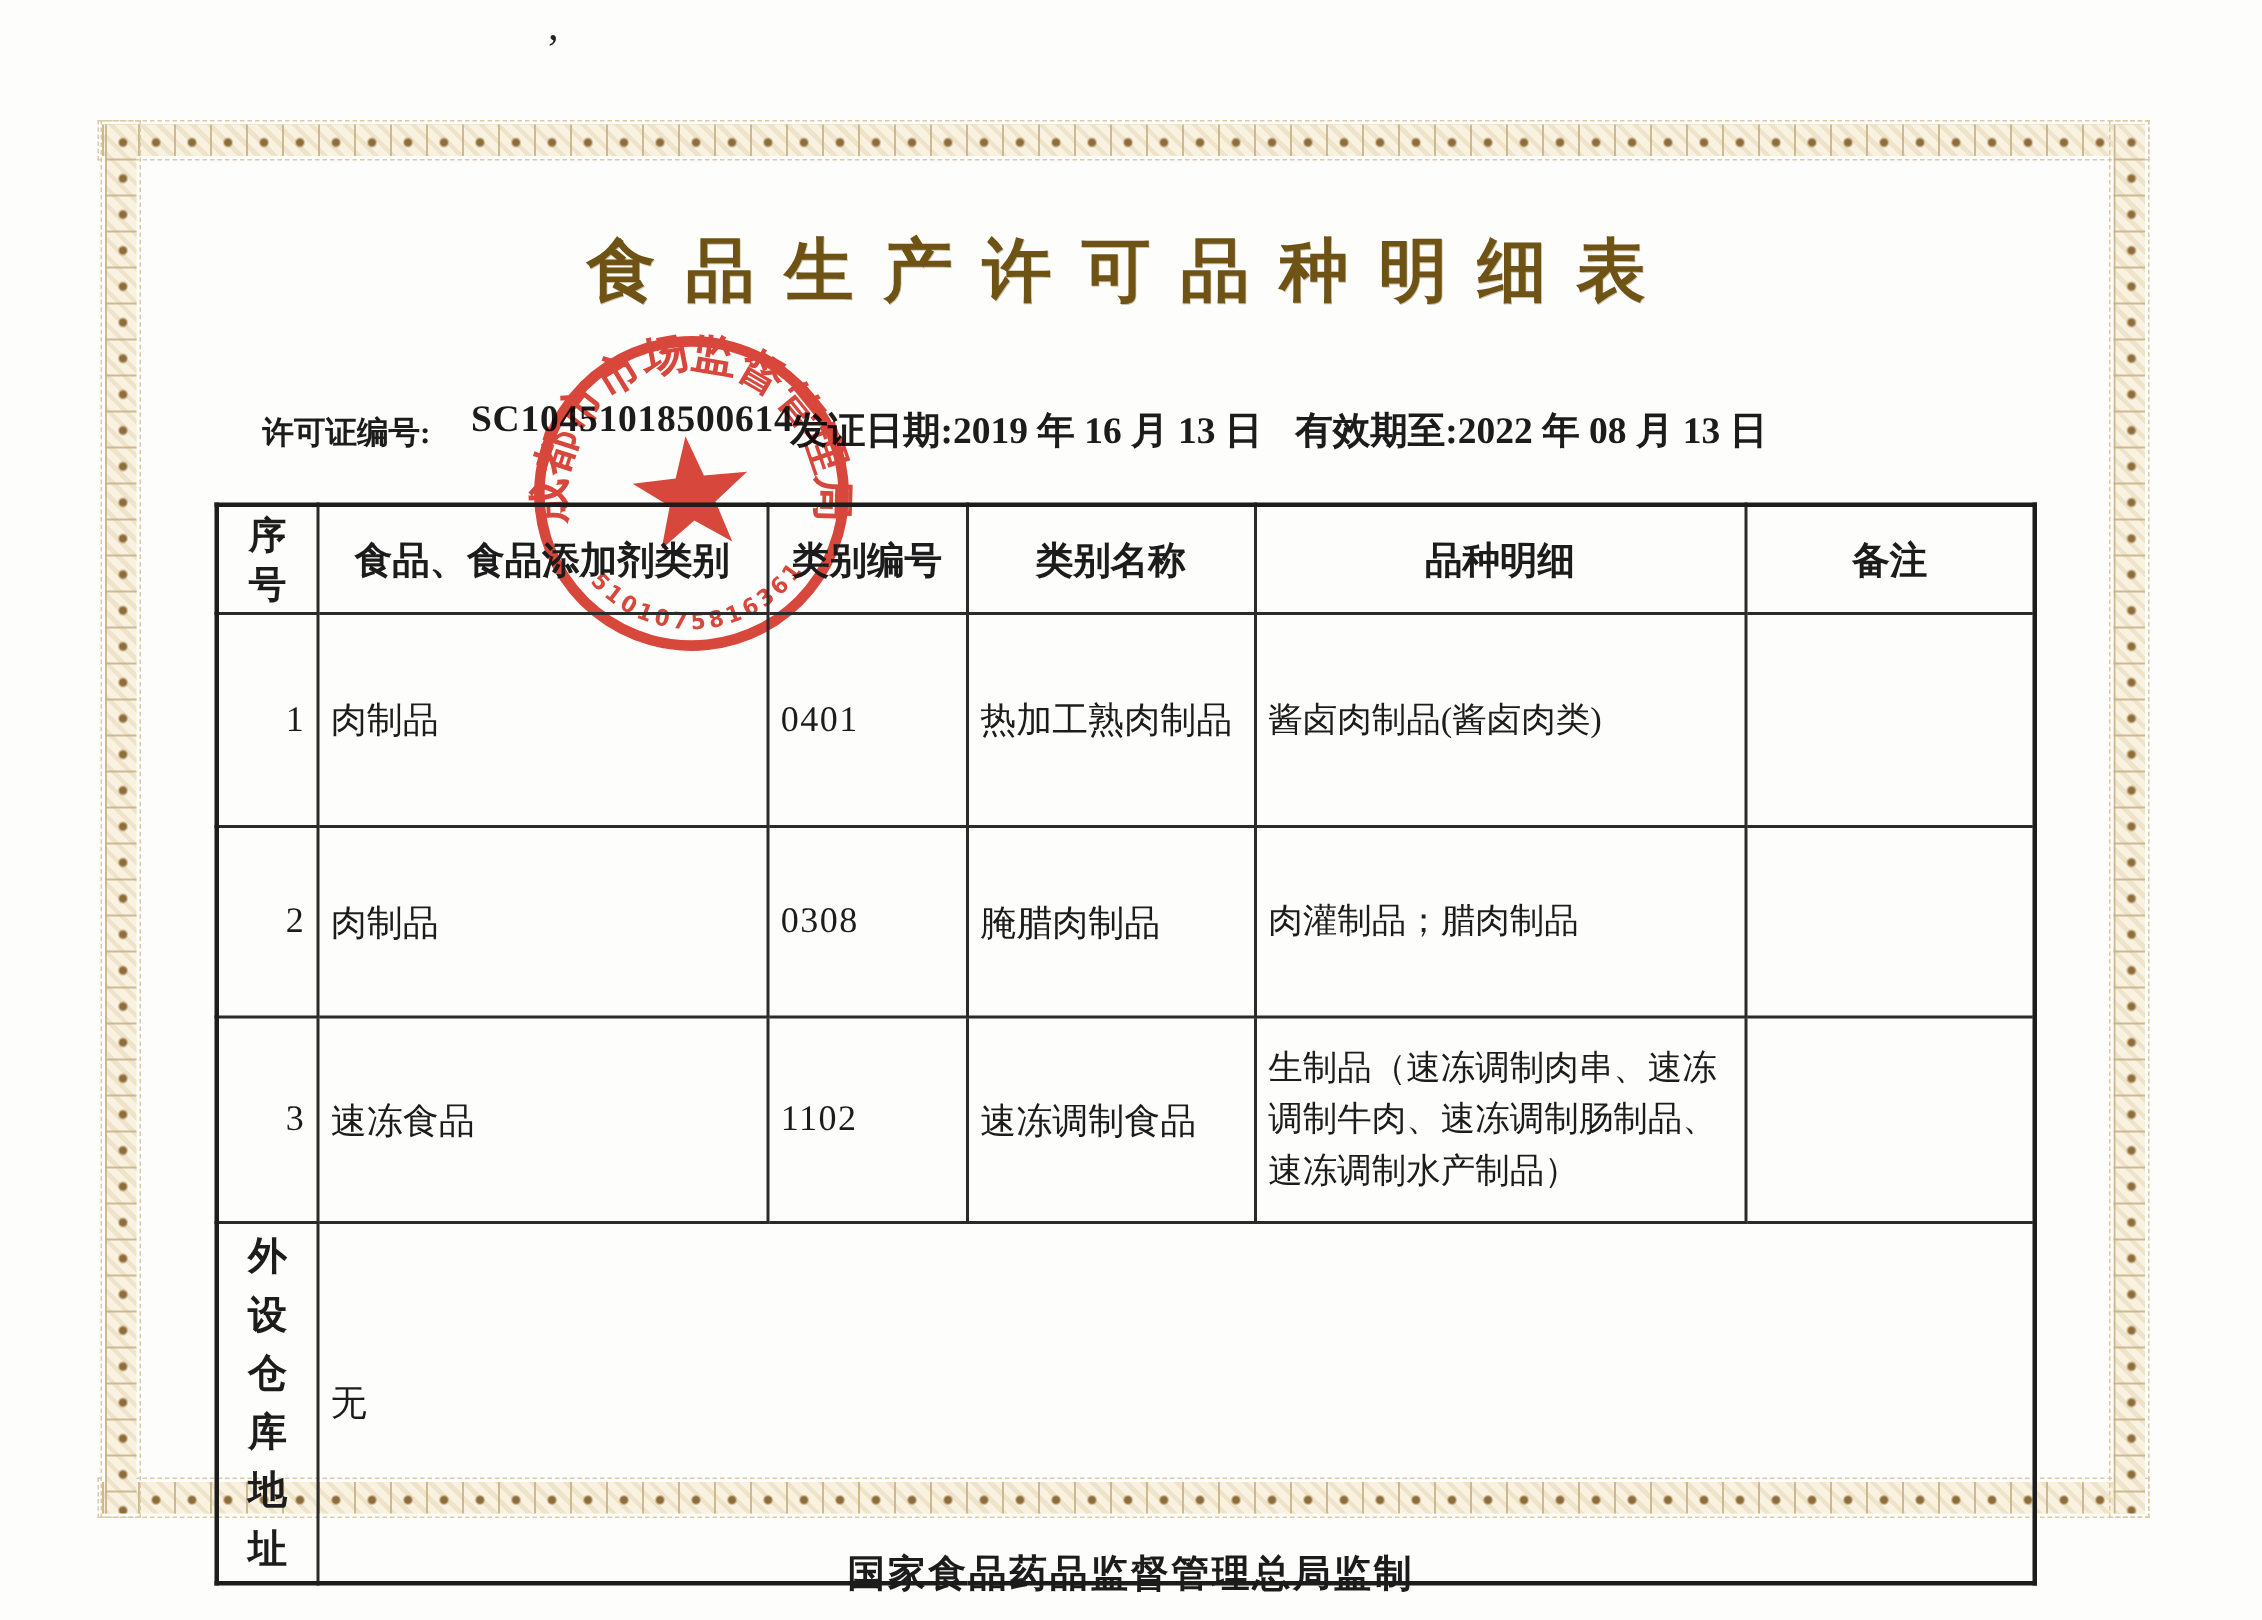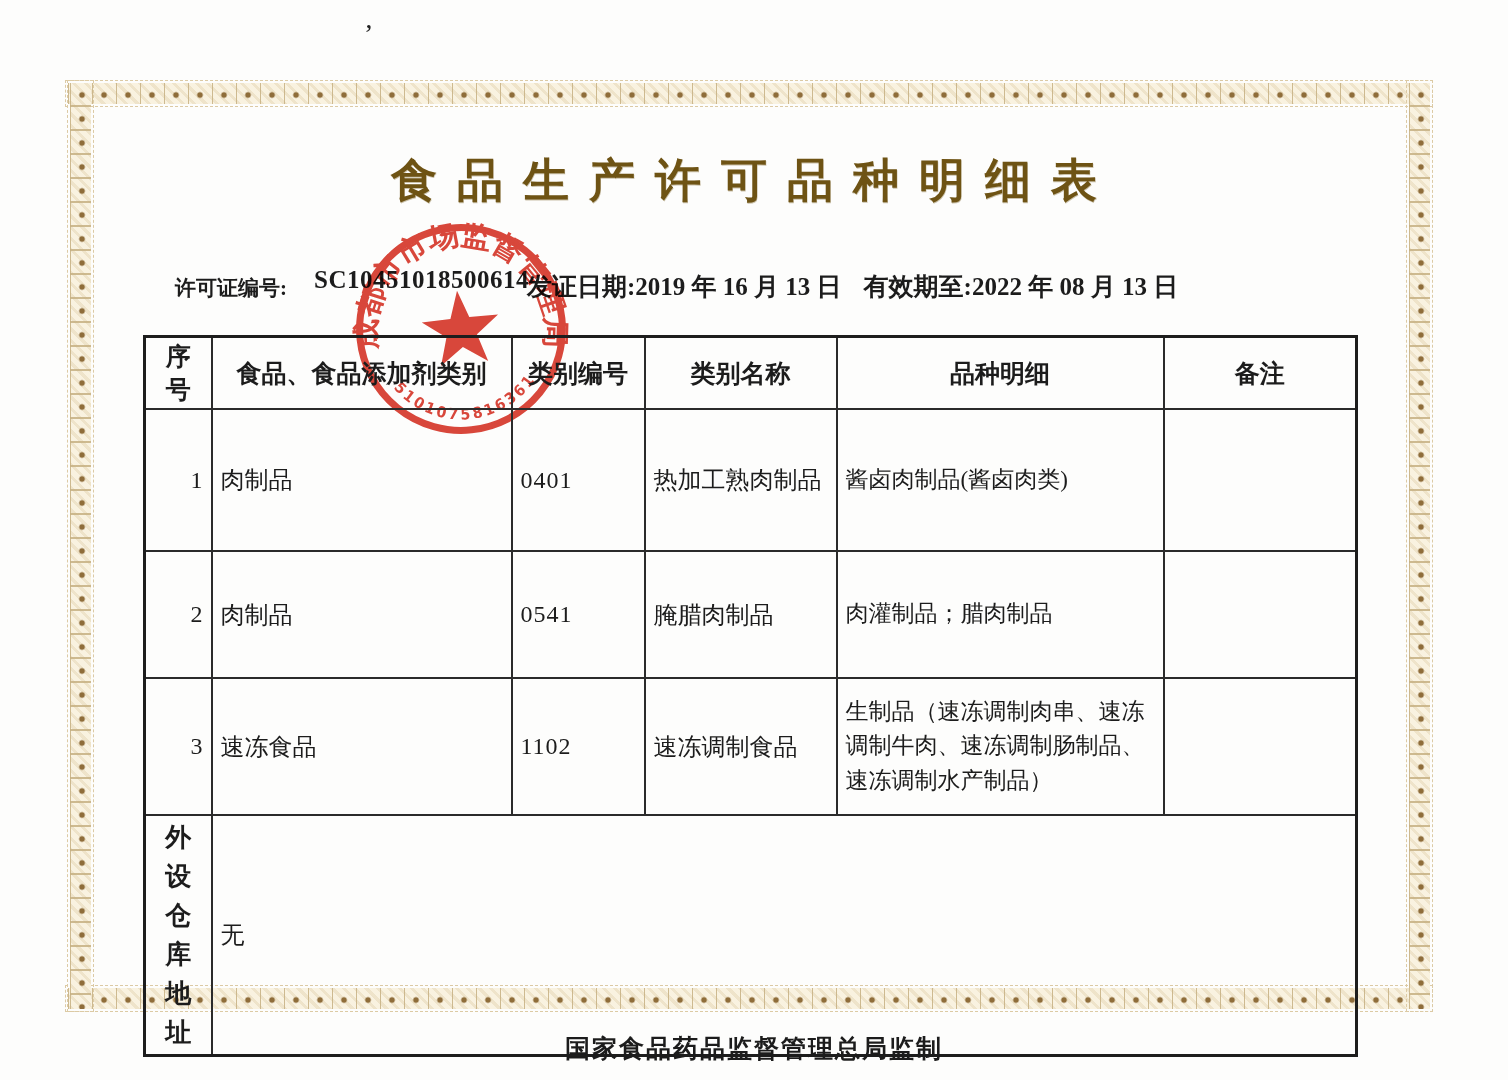--- a/index.html
+++ b/index.html
@@ -147,21 +147,21 @@
         <td class="cell-no">1</td>
         <td class="cell-category">肉制品</td>
         <td class="cell-code">0401</td>
         <td class="cell-name">热加工熟肉制品</td>
         <td class="cell-detail">酱卤肉制品(酱卤肉类)</td>
         <td class="cell-remark"></td>
       </tr>
       <tr>
         <td class="cell-no">2</td>
         <td class="cell-category">肉制品</td>
-        <td class="cell-code">0541</td>
+        <td class="cell-code">0308</td>
         <td class="cell-name">腌腊肉制品</td>
         <td class="cell-detail">肉灌制品；腊肉制品</td>
         <td class="cell-remark"></td>
       </tr>
       <tr>
         <td class="cell-no">3</td>
         <td class="cell-category">速冻食品</td>
         <td class="cell-code">1102</td>
         <td class="cell-name">速冻调制食品</td>
         <td class="cell-detail">生制品（速冻调制肉串、速冻调制牛肉、速冻调制肠制品、速冻调制水产制品）</td>

